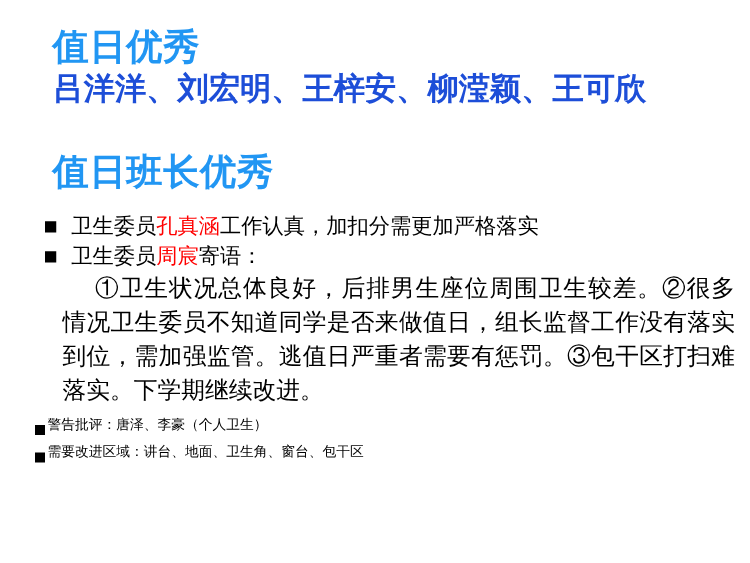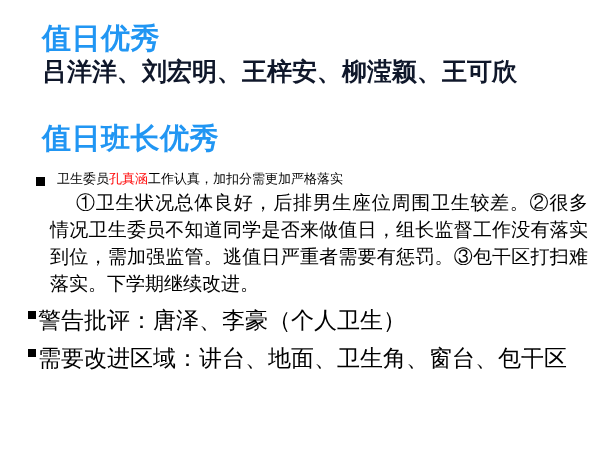--- a/index.html
+++ b/index.html
@@ -26,39 +26,39 @@
     font-size: 29px;
     font-weight: bold;
     line-height: 1.12;
     letter-spacing: 0.5px;
     margin: 0 0 2px 14px;
   }
   .heading.second {
     margin-top: 34px;
   }
   .names {
-    color: #0f172a;
+    color: #1d4ed8;
     font-size: 25px;
     font-weight: bold;
     line-height: 1.26;
     margin: 0 0 0 14px;
     letter-spacing: 0px;
   }
   .names.wrap {
     max-width: 512px;
   }
   .bullet-list {
     margin: 16px 0 0 0;
     padding: 0;
     list-style: none;
   }
   .bullet-row {
     display: flex;
     align-items: flex-start;
-    font-size: 13px;
+    font-size: 17px;
     line-height: 1.35;
     margin-bottom: 1px;
   }
   .sq {
     display: inline-block;
     width: 9px;
     height: 9px;
     background: #000;
     margin: 7px 12px 0 8px;
     flex: none;
@@ -78,21 +78,21 @@
     font-size: 19px;
     line-height: 1.42;
     margin: 2px 0 0 22px;
     text-align: justify;
     max-width: 548px;
     text-indent: 26px;
   }
   .bottom-row {
     display: flex;
     align-items: flex-start;
-    font-size: 23px;
+    font-size: 11px;
     line-height: 1.4;
     margin-top: 6px;
   }
   .nowrap {
     white-space: nowrap;
   }
 </style>
 </head>
 <body>
 
@@ -101,20 +101,24 @@
   <div class="heading">值日优秀</div>
   <div class="names wrap">吕洋洋、刘宏明、王梓安、柳滢颖、王可欣</div>
 
   <div class="heading second">值日班长优秀</div>
 
   <ul class="bullet-list">
     <li class="bullet-row">
       <span class="sq"></span>
       <span class="bullet-text"><span>卫生委员</span><span class="red">孔真涵</span><span>工作认真，加扣分需更加严格落实</span></span>
     </li>
+    <li class="bullet-row">
+      <span class="sq"></span>
+      <span class="bullet-text"><span>卫生委员</span><span class="red">周宸</span><span>寄语：</span></span>
+    </li>
   </ul>
 
   <div class="para">①卫生状况总体良好，后排男生座位周围卫生较差。②很多情况卫生委员不知道同学是否来做值日，组长监督工作没有落实到位，需加强监管。逃值日严重者需要有惩罚。③包干区打扫难落实。下学期继续改进。</div>
 
   <div class="bottom-row">
     <span class="sq small"></span>
     <span class="bullet-text nowrap">警告批评：唐泽、李豪（个人卫生）</span>
   </div>
   <div class="bottom-row">
     <span class="sq small"></span>

